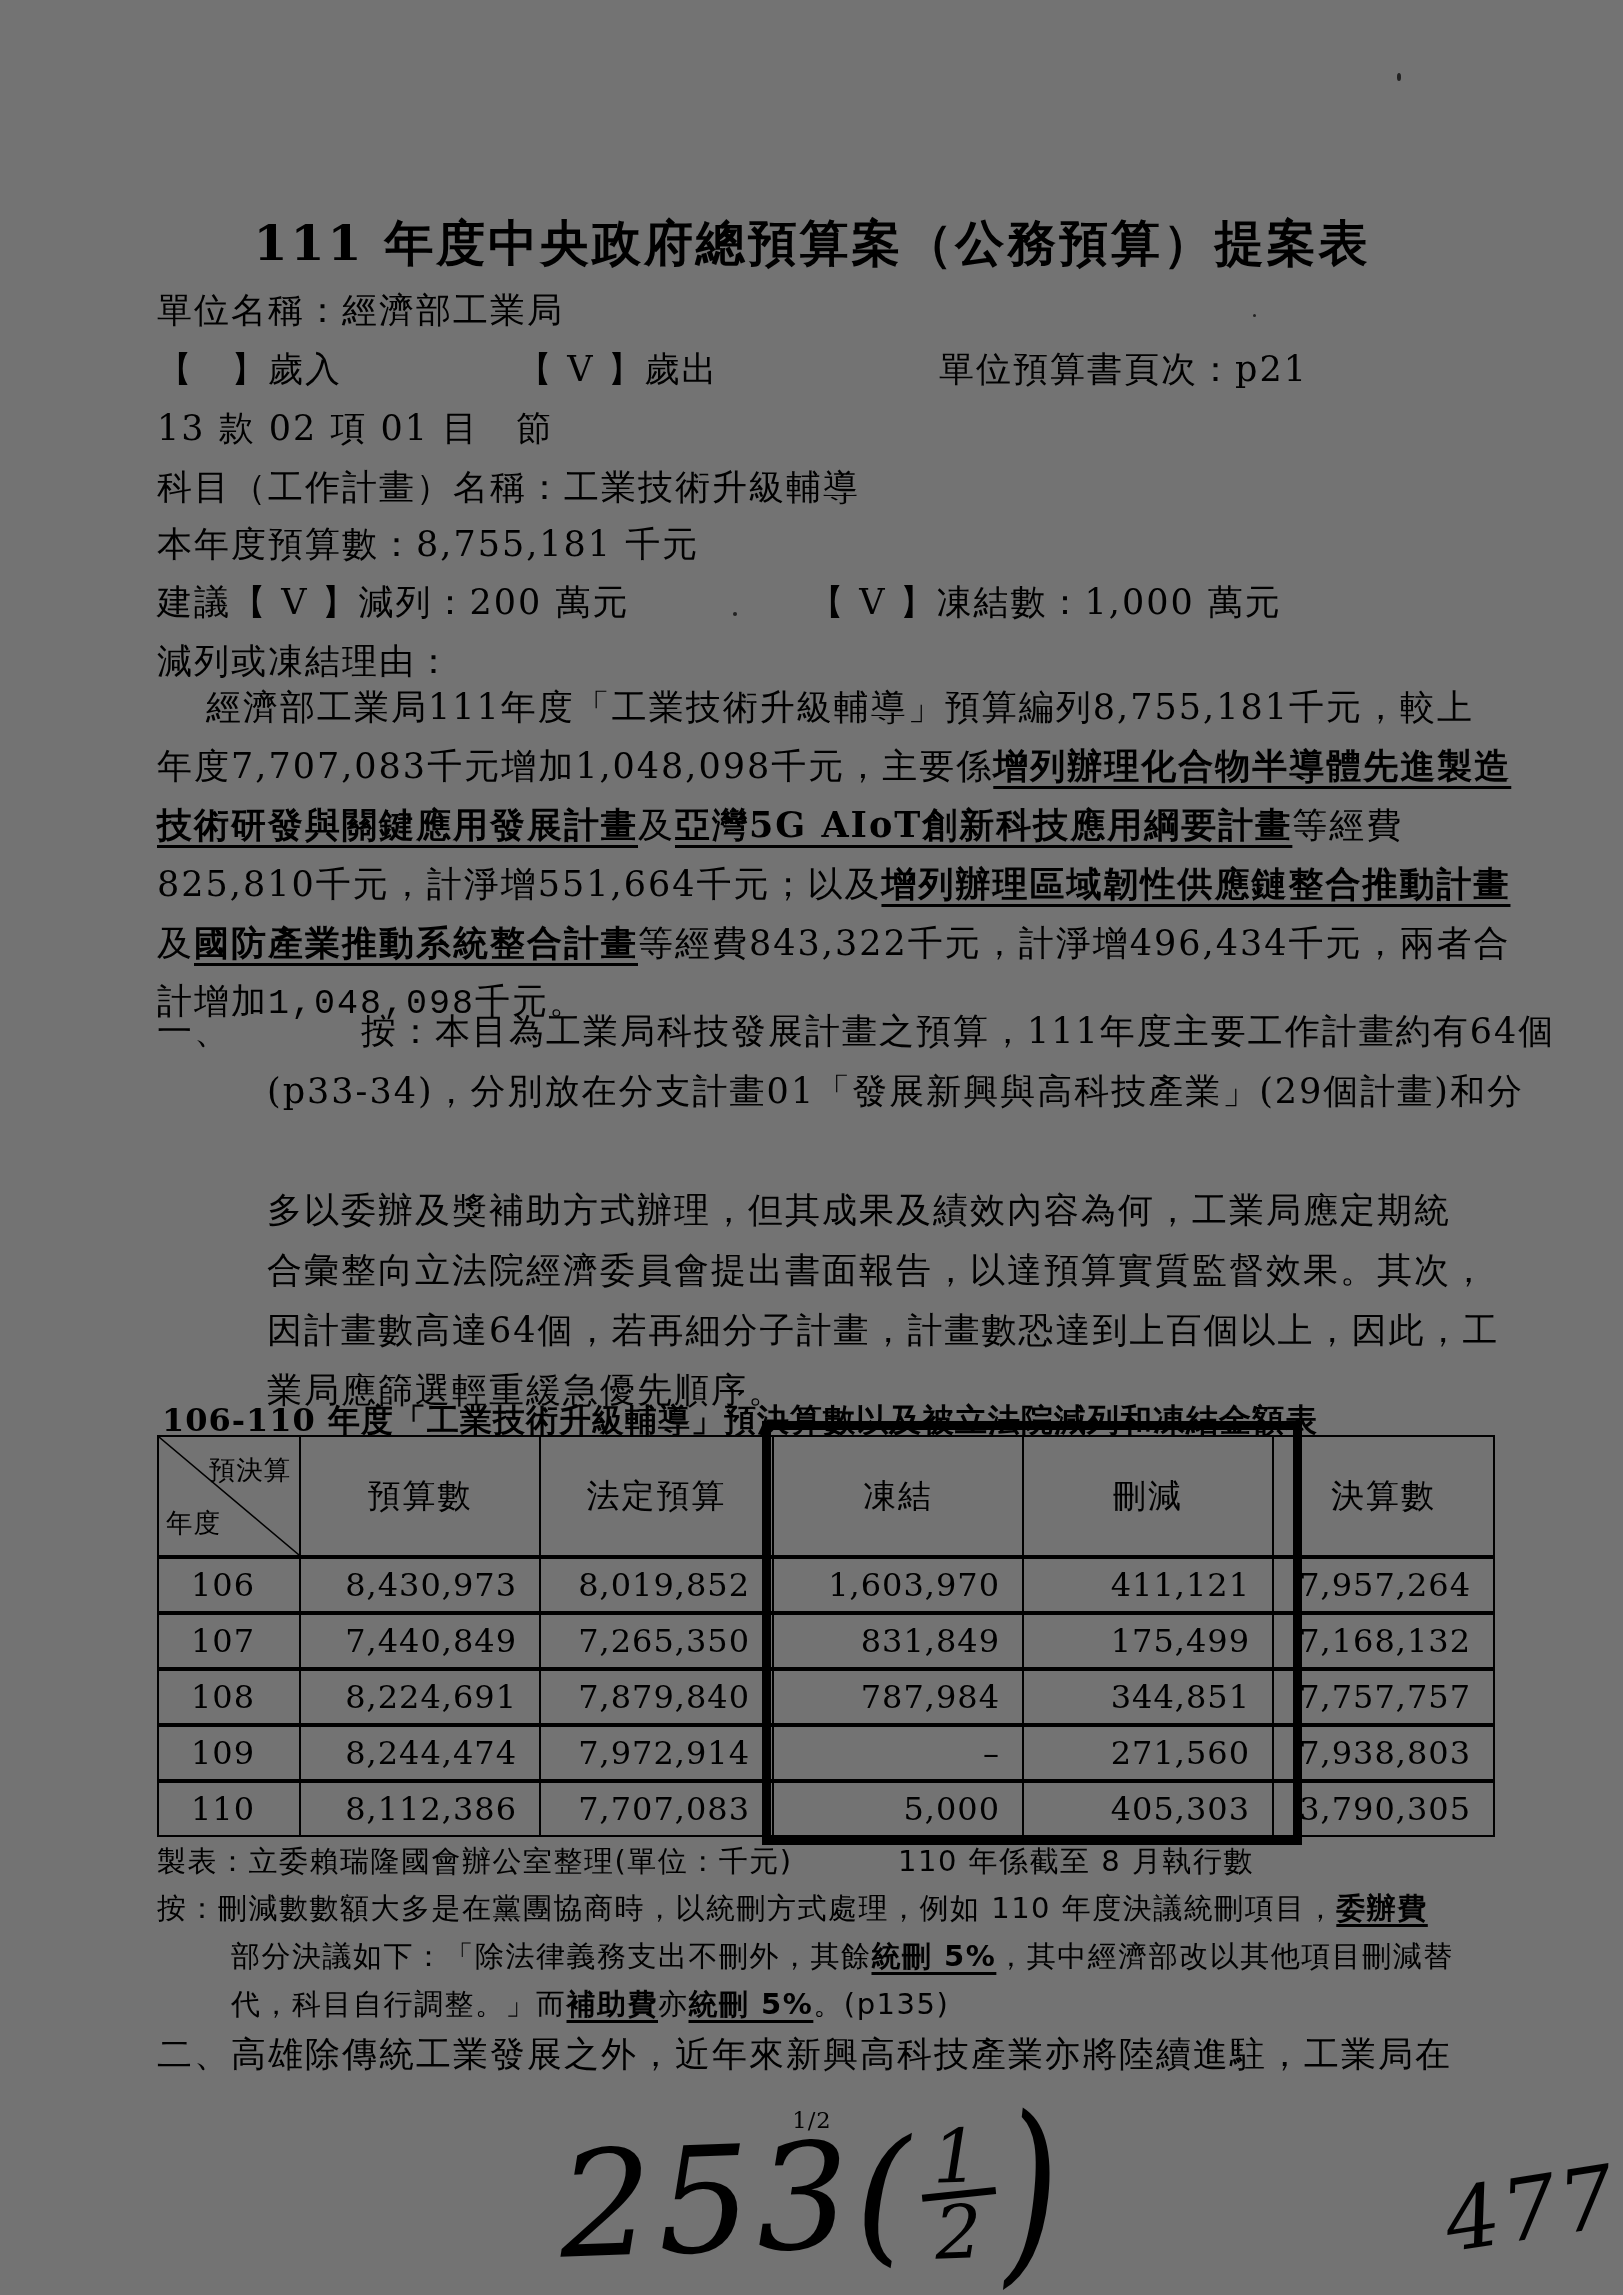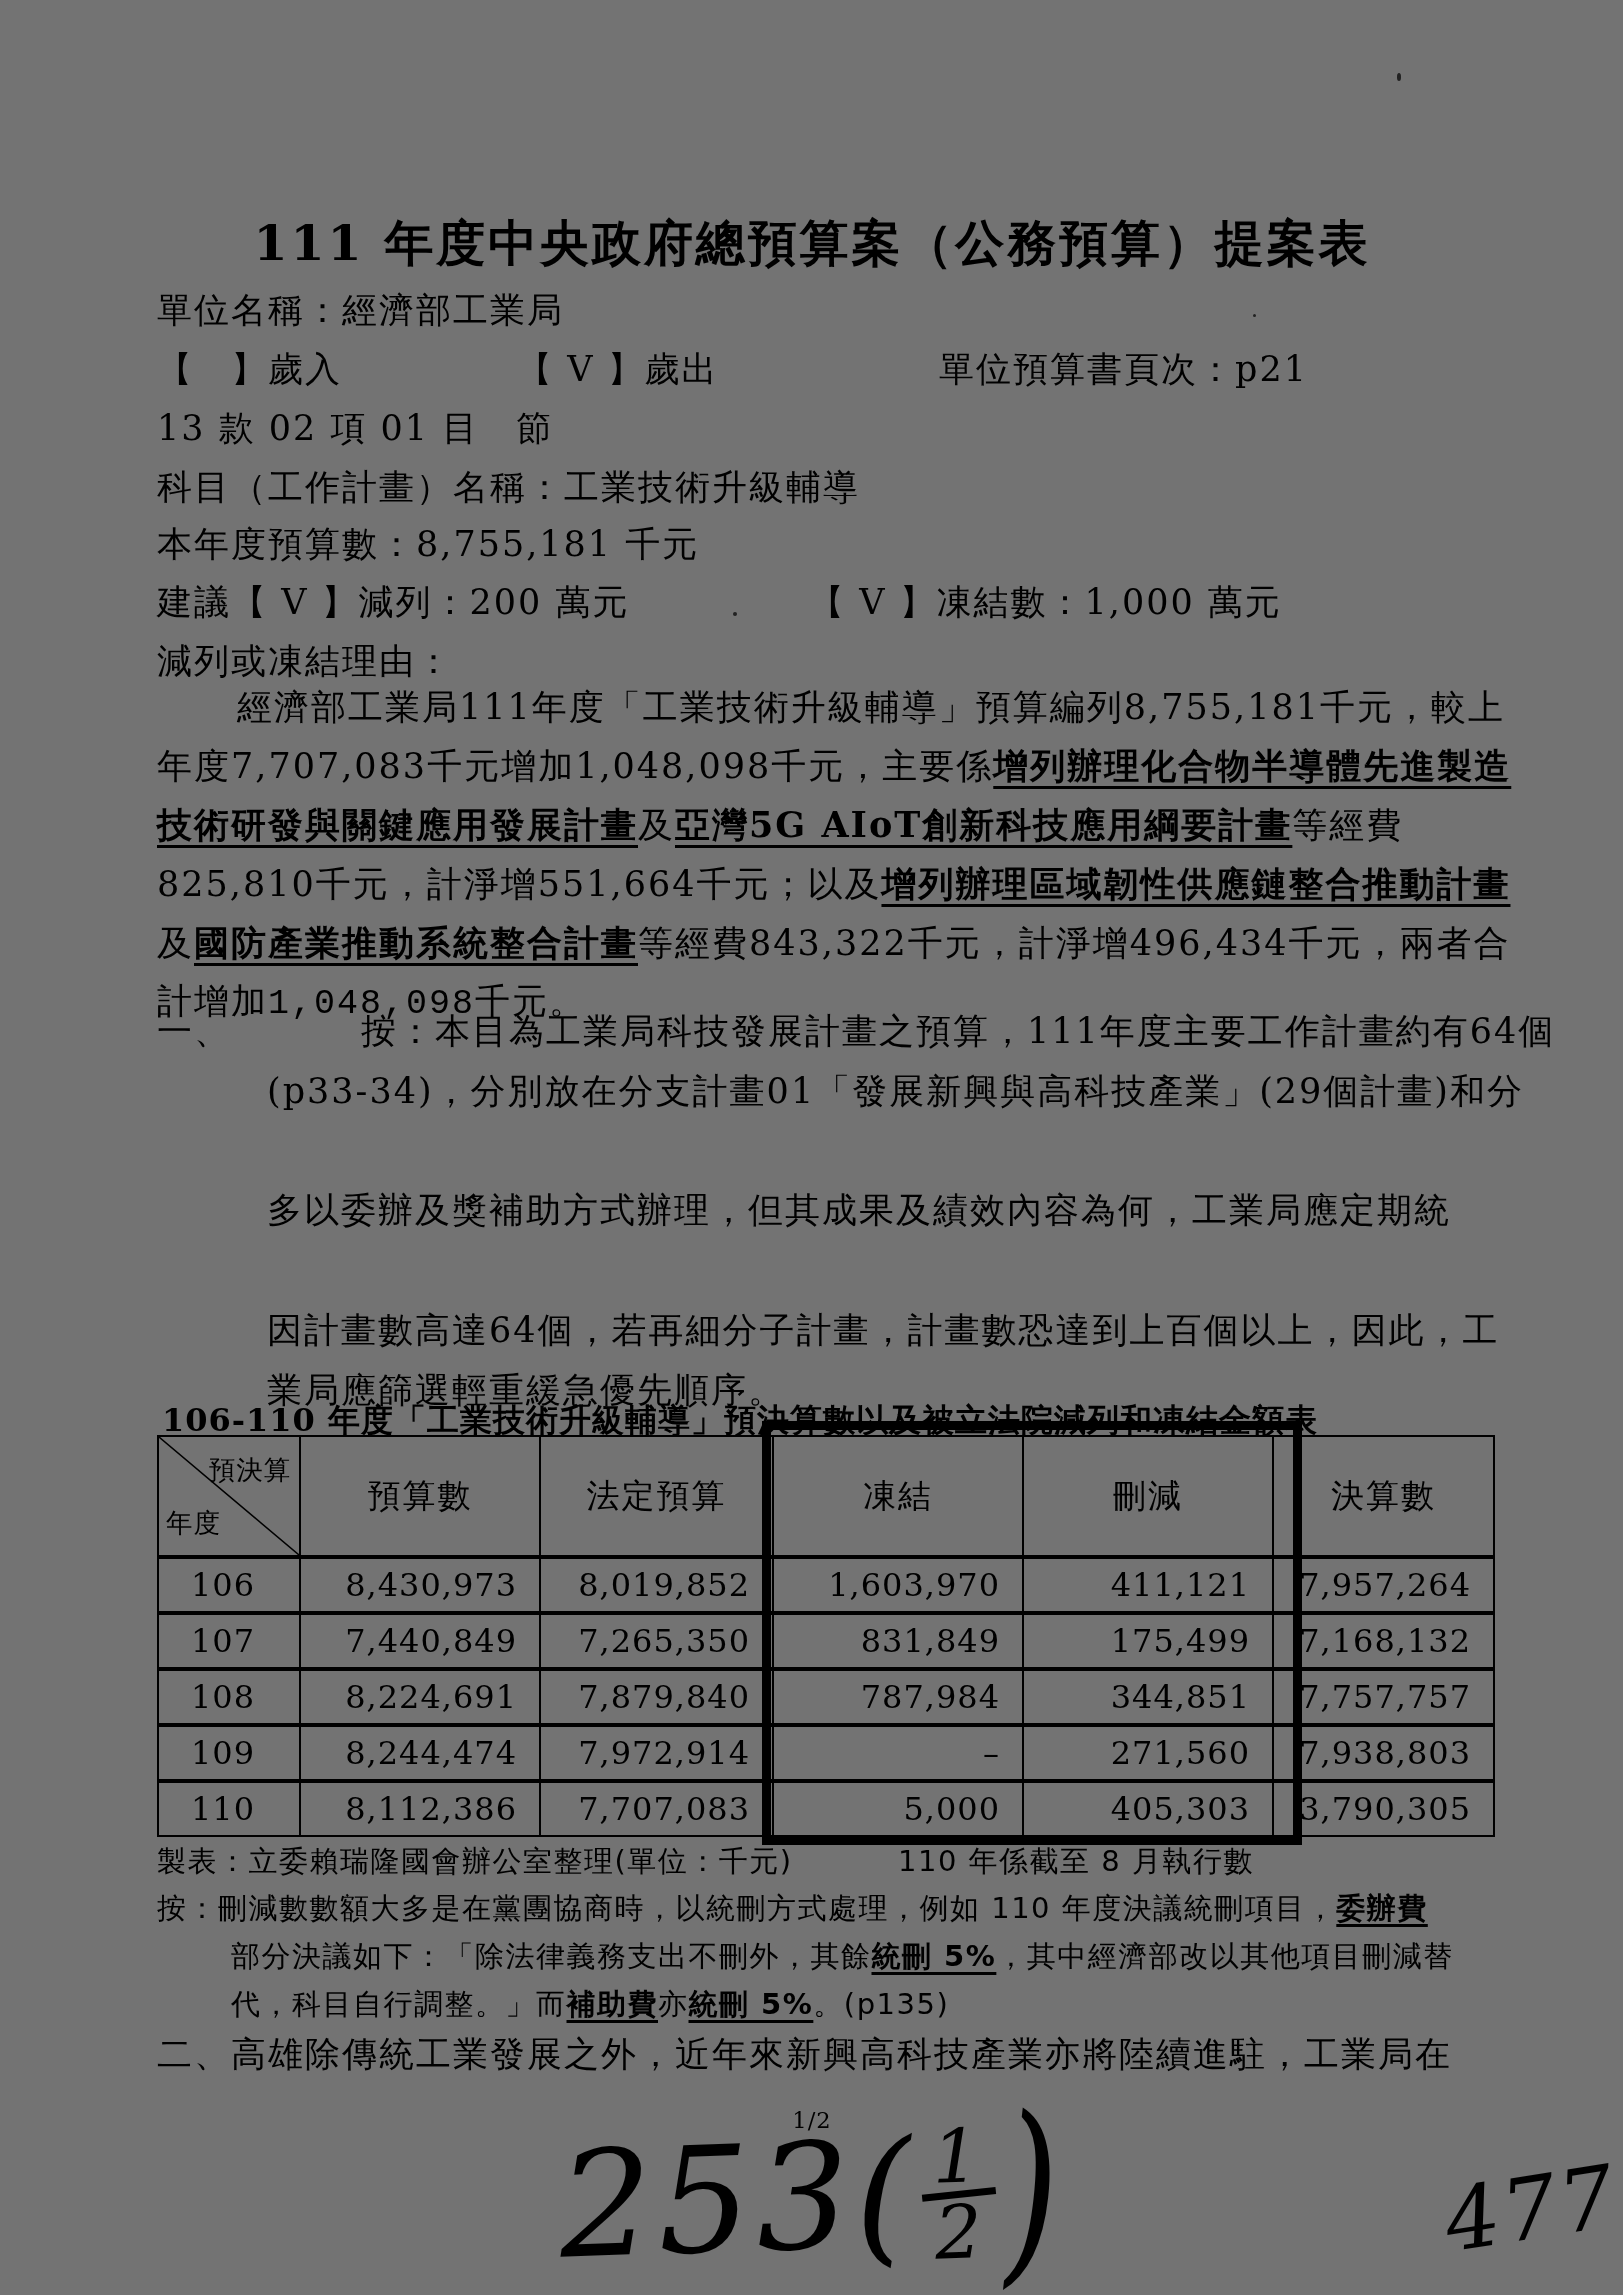--- a/index.html
+++ b/index.html
@@ -96,31 +96,32 @@
 
   <div class="line body-line" style="left:157px;top:405px;">13 款 02 項 01 目　節</div>
   <div class="line body-line" style="left:157px;top:464px;">科目（工作計畫）名稱：工業技術升級輔導</div>
   <div class="line body-line" style="left:157px;top:521px;">本年度預算數：8,755,181 千元</div>
 
   <div class="line body-line" style="left:157px;top:579px;">建議【 V 】減列：200 萬元</div>
   <div class="line body-line" style="left:809px;top:579px;">【 V 】凍結數：1,000 萬元</div>
 
   <div class="line body-line" style="left:157px;top:638px;">減列或凍結理由：</div>
 
-  <div class="line para-line" style="left:237px;top:684px;"><span>經濟部工業局111年度「工業技術升級輔導」預算編列8,755,181千元，較上</span></div>
+  <div class="line para-line" style="left:206px;top:684px;"><span>經濟部工業局111年度「工業技術升級輔導」預算編列8,755,181千元，較上</span></div>
   <div class="line para-line" style="left:157px;top:743px;"><span>年度7,707,083千元增加1,048,098千元，主要係</span><span class="u">增列辦理化合物半導體先進製造</span></div>
   <div class="line para-line" style="left:157px;top:802px;"><span class="u">技術研發與關鍵應用發展計畫</span><span>及</span><span class="u">亞灣5G  AIoT創新科技應用綱要計畫</span><span>等經費</span></div>
   <div class="line para-line" style="left:157px;top:861px;"><span>825,810千元，計淨增551,664千元；以及</span><span class="u">增列辦理區域韌性供應鏈整合推動計畫</span></div>
   <div class="line para-line" style="left:157px;top:920px;"><span>及</span><span class="u">國防產業推動系統整合計畫</span><span>等經費843,322千元，計淨增496,434千元，兩者合</span></div>
   <div class="line para-line" style="left:157px;top:978px;font-family:Liberation Mono, monospace;"><span>計增加1,048,098千元。</span></div>
 
   <div class="line body-line" style="left:157px;top:1008px;">一、</div>
   <div class="line body-line" style="left:321px;top:1008px;margin-left:40px;">按：本目為工業局科技發展計畫之預算，111年度主要工作計畫約有64個</div>
   <div class="line body-line" style="left:267px;top:1068px;">(p33-34)，分別放在分支計畫01「發展新興與高科技產業」(29個計畫)和分</div>
   <div class="line body-line" style="left:267px;top:1187px;">多以委辦及獎補助方式辦理，但其成果及績效內容為何，工業局應定期統</div>
+  <div class="line body-line" style="left:267px;top:1247px;">合彙整向立法院經濟委員會提出書面報告，以達預算實質監督效果。其次，</div>
   <div class="line body-line" style="left:267px;top:1307px;">因計畫數高達64個，若再細分子計畫，計畫數恐達到上百個以上，因此，工</div>
   <div class="line body-line" style="left:267px;top:1367px;">業局應篩選輕重緩急優先順序。</div>
 
   <div class="line table-title" style="left:162px;top:1399px;">106-110 年度「工業技術升級輔導」預決算數以及被立法院減列和凍結金額表</div>
 
   <table class="budget">
     <colgroup>
       <col style="width:142px">
         <col style="width:240px">
         <col style="width:233px">

